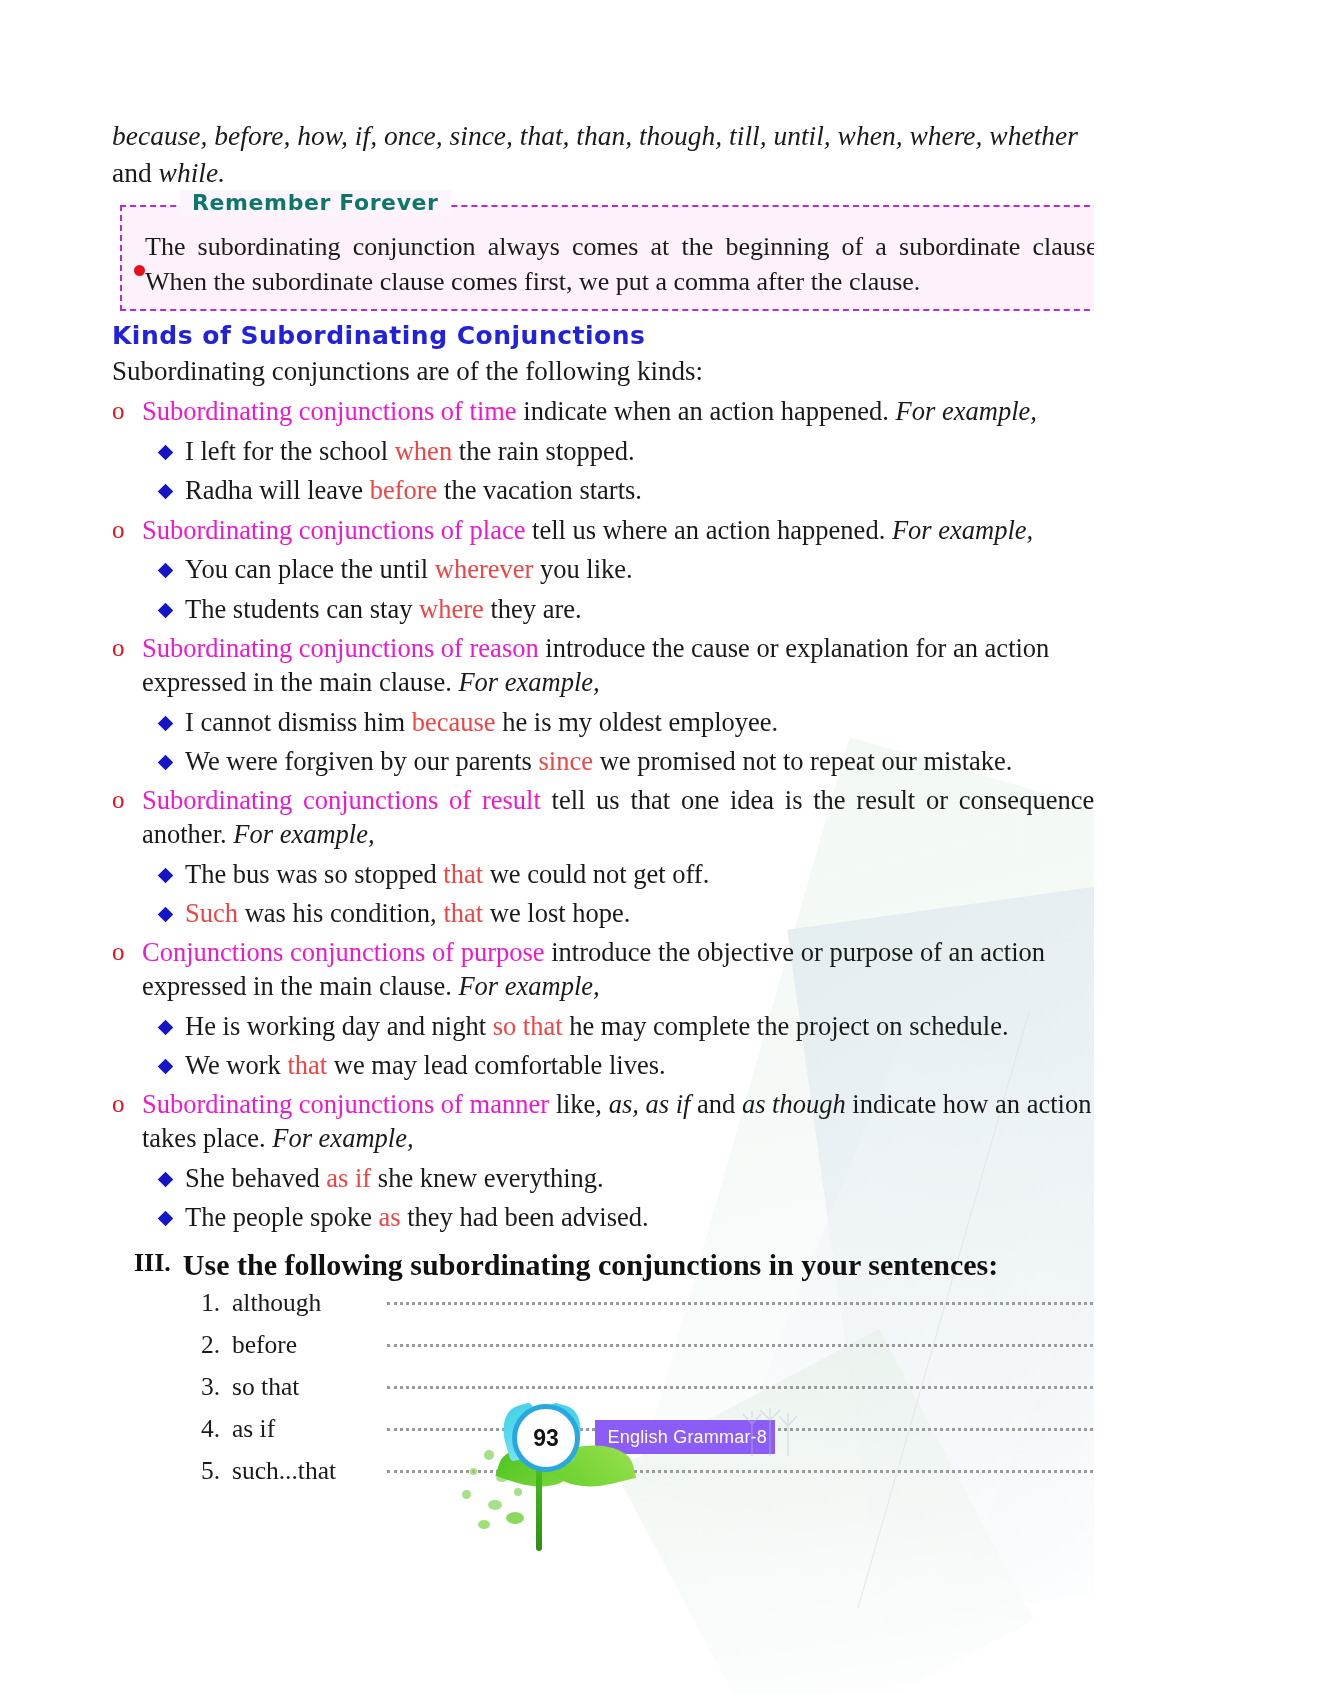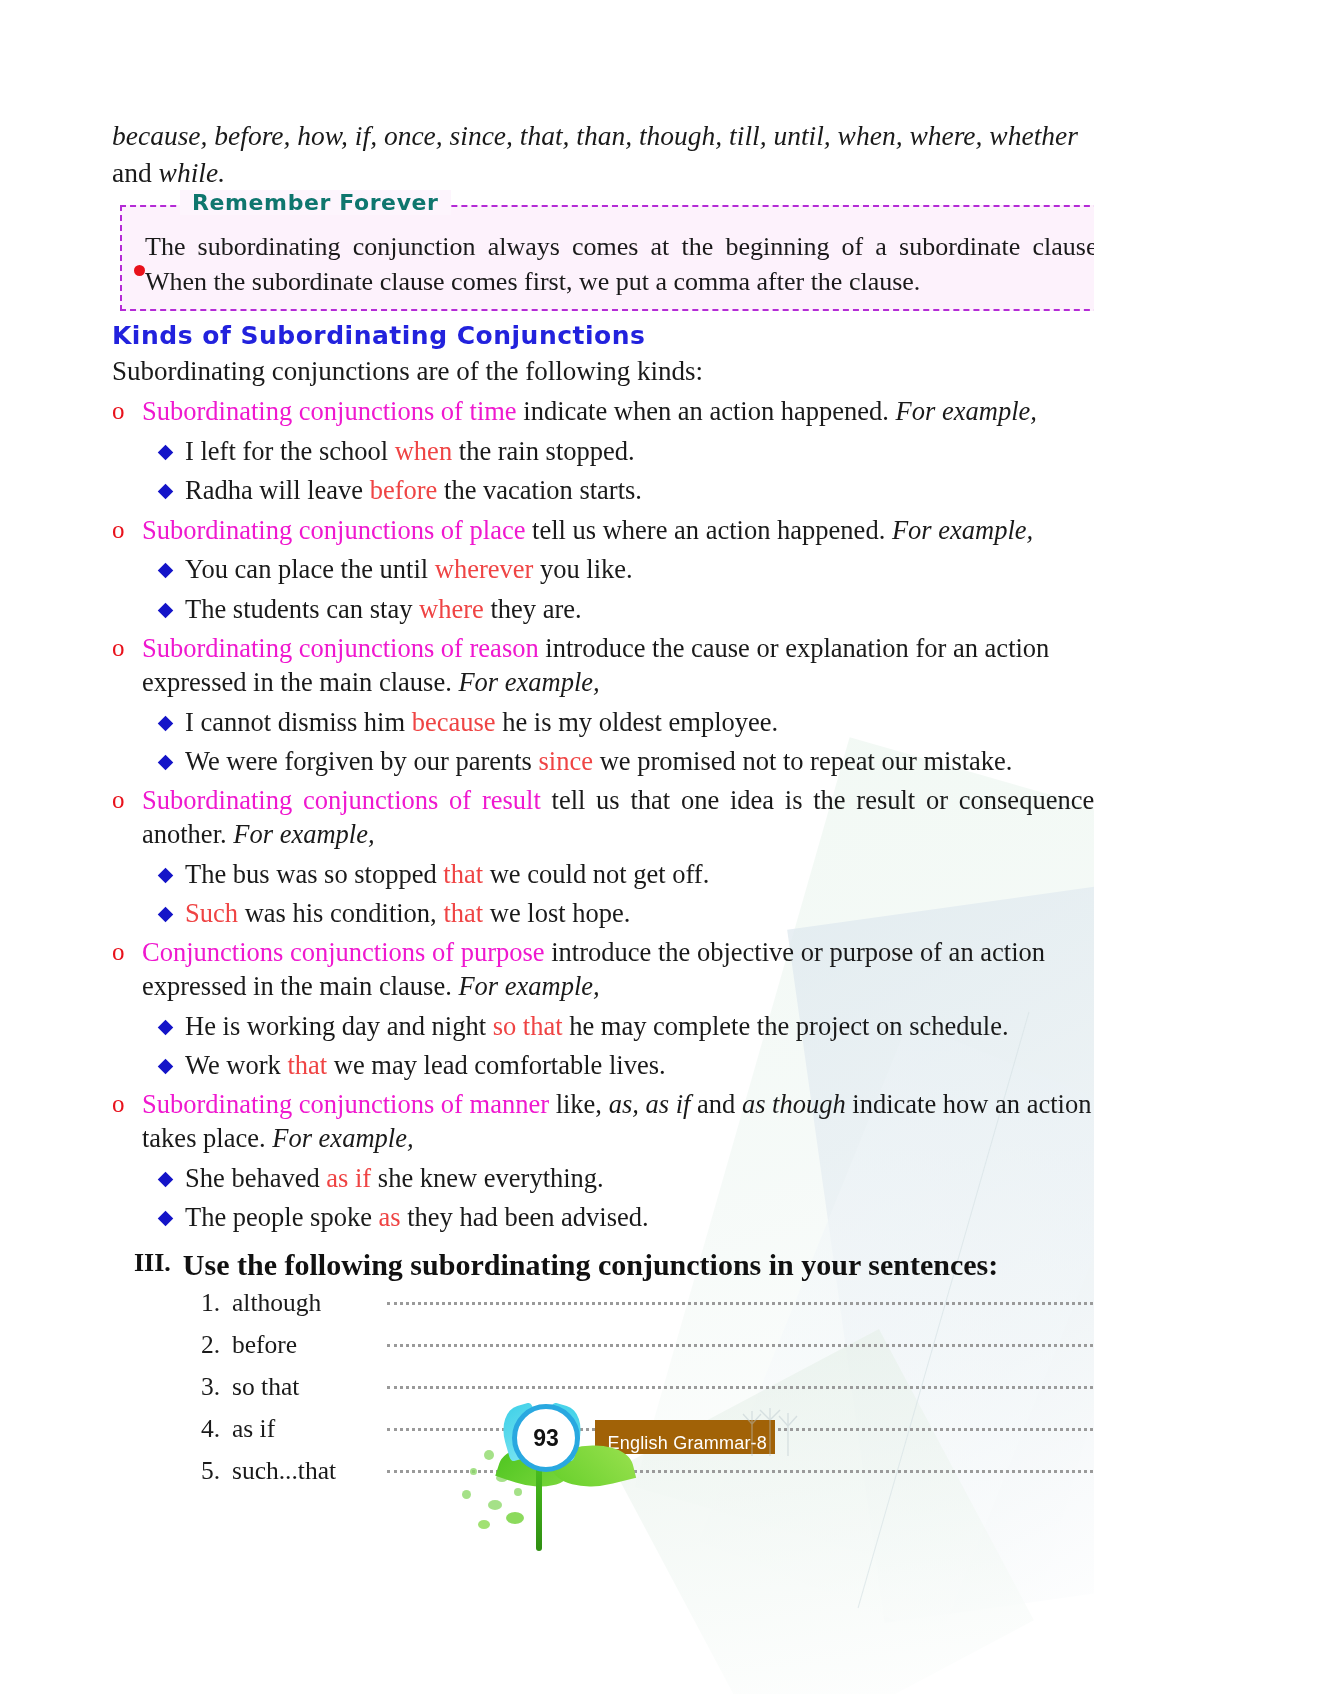--- a/index.html
+++ b/index.html
@@ -256,23 +256,23 @@
     top: 18px;
     width: 340px;
     height: 180px;
   }
   .banner {
     position: absolute;
     left: 595px;
     top: 22px;
     width: 180px;
     height: 34px;
-    background: #a16207;
-    display: flex;
-    align-items: flex-end;
+    background: #8b5cf6;
+    display: flex;
+    align-items: center;
     justify-content: flex-end;
     padding-right: 8px;
     box-sizing: border-box;
   }
   .banner-text {
     color: #ffffff;
     font-family: "Liberation Sans", sans-serif;
     font-size: 18px;
     letter-spacing: 0.2px;
   }

